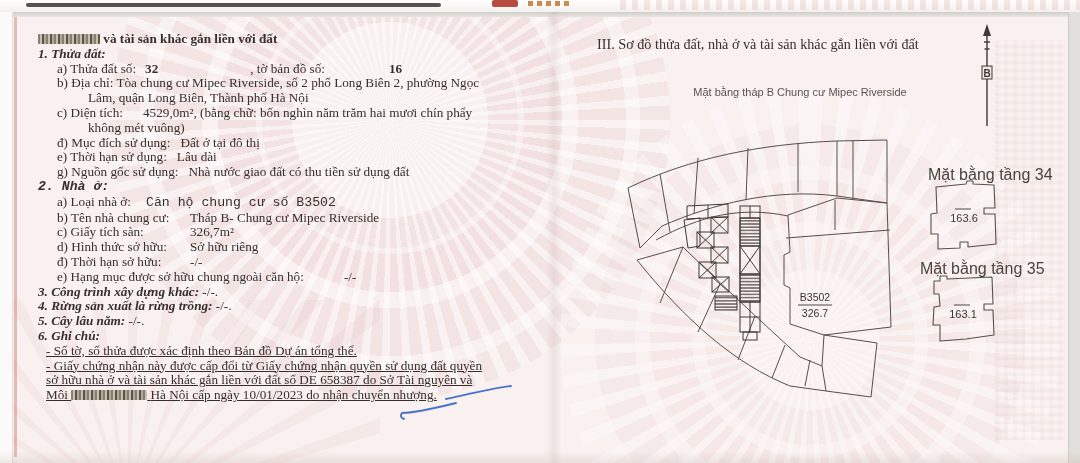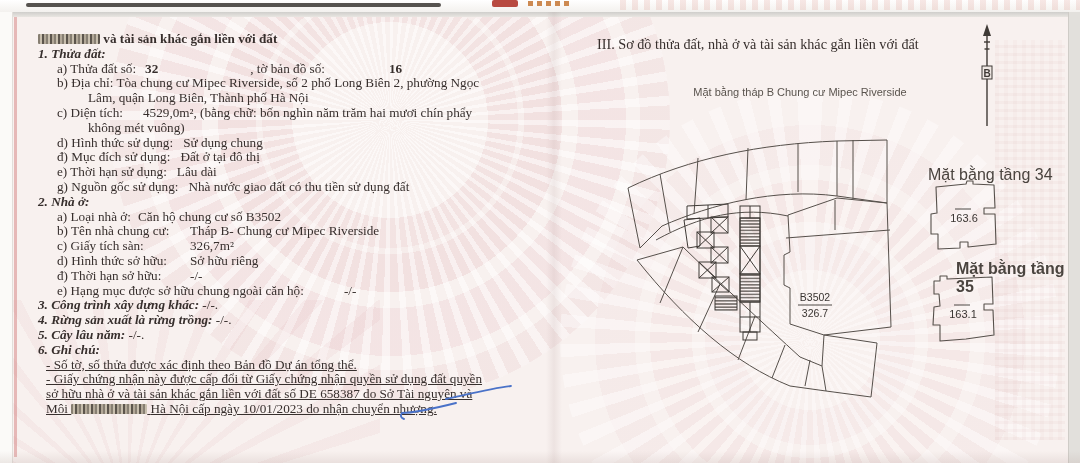--- a/index.html
+++ b/index.html
@@ -40,38 +40,38 @@
                  repeating-linear-gradient(90deg, rgba(205,150,150,.10) 0 4px, rgba(205,150,150,0) 4px 9px);}
   
   .leftcol{position:absolute;left:38px;top:32px;width:452px;font-size:13.2px;line-height:14.8px;}
   .leftcol p{margin:0;}
   .hdr{font-weight:bold;}
   .sec{font-weight:bold;font-style:italic;margin-left:2px;}
   .item{padding-left:19px;}
   .hang{padding-left:50px;text-indent:-31px;}
   .lw86{display:inline-block;width:86px;text-indent:0;}
   .lw133{display:inline-block;width:133px;}
-  .ml9{margin-left:9px;} .ml12{margin-left:7px;} .ml10{margin-left:10px;}
+  .ml9{margin-left:9px;} .ml12{margin-left:15px;font-family:Liberation Mono, monospace;} .ml10{margin-left:10px;}
   .ml92{margin-left:92px;} .ml64{margin-left:64px;text-align:right;} .ml40{margin-left:40px;}
-  .mt6{margin-top:6px;} .mt2{margin-top:2px;} .mt4{margin-top:4px;}
+  .mt6{margin-top:6px;font-family:Liberation Mono, monospace;} .mt2{margin-top:2px;} .mt4{margin-top:4px;}
   .sec3{font-weight:bold;font-style:italic;margin-left:2px;}
   .sec3 .val{font-weight:normal;font-style:normal;}
   .note{padding-left:8px;text-decoration:underline;}
   .redact{display:inline-block;height:10px;border-radius:1px;vertical-align:-1px;filter:blur(.5px);
           background:repeating-linear-gradient(90deg,#877f72 0 2px,#c8bfae 2px 4px,#5c554c 4px 6px,#b3a violet998 6px 8px);
           background:repeating-linear-gradient(90deg,#877f72 0 2px,#c8bfae 2px 4px,#5c554c 4px 6px,#b2a898 6px 8px);}
   .w62{width:62px;} .w76{width:76px;}
   
   .rheading{position:absolute;left:597px;top:36px;width:470px;font-weight:normal;font-size:14.2px;}
   .sans{font-family:"Liberation Sans", sans-serif;}
   .subtitle{position:absolute;left:620px;top:84px;width:360px;text-align:center;color:#5a544e;font-size:11px;line-height:17px;}
   .plansvg{position:absolute;left:600px;top:120px;}
   .northarrow{position:absolute;left:973px;top:22px;}
   .sideplanlabel{position:absolute;color:#4a443f;font-size:16px;}
-  .lbl34{left:928px;top:166px;} .lbl35{left:956px;top:260px;font-weight:bold;}
+  .lbl34{left:928px;top:166px;} .lbl35{left:920px;top:260px;}
   .sp34{position:absolute;left:926px;top:180px;} .sp35{position:absolute;left:926px;top:274px;}
   .penA{position:absolute;left:443px;top:384px;} .penB{position:absolute;left:396px;top:400px;}
   svg{display:block;}
 </style>
 </head>
 <body>
 
 <div class="page">
 
   <div class="g1"></div>
@@ -92,21 +92,20 @@
   <div class="foldshadow"></div>
   <div class="bottomshade"></div>
 
   <div class="leftcol">
     <p class="hdr"><span class="redact w62"></span> <b>và tài sản khác gắn liền với đất</b></p>
 
     <p class="sec">1. Thửa đất:</p>
     <p class="item"><span>a) Thửa đất số:</span><b class="ml9">32</b><span class="ml92">, tờ bản đồ số:</span><b class="ml64">16</b></p>
     <p class="item hang"><span>b) Địa chỉ:</span> <span>Tòa chung cư Mipec Riverside, số 2 phố Long Biên 2, phường Ngọc Lâm, quận Long Biên, Thành phố Hà Nội</span></p>
     <p class="item hang"><span class="lw86">c) Diện tích:</span><span>4529,0m², (bằng chữ: bốn nghìn năm trăm hai mươi chín phẩy không mét vuông)</span></p>
-    <p class="item"><span>d) Hình thức sử dụng:</span><span class="ml10">Sử dụng chung</span></p>
     <p class="item"><span>đ) Mục đích sử dụng:</span><span class="ml10">Đất ở tại đô thị</span></p>
     <p class="item"><span>e) Thời hạn sử dụng:</span><span class="ml10">Lâu dài</span></p>
     <p class="item"><span>g) Nguồn gốc sử dụng:</span><span class="ml10">Nhà nước giao đất có thu tiền sử dụng đất</span></p>
 
     <p class="sec mt6">2. Nhà ở:</p>
     <p class="item"><span>a) Loại nhà ở:</span><span class="ml12">Căn hộ chung cư số B3502</span></p>
     <p class="item"><span class="lw133">b) Tên nhà chung cư:</span><span>Tháp B- Chung cư Mipec Riverside</span></p>
     <p class="item"><span class="lw133">c) Giấy tích sàn:</span><span>326,7m²</span></p>
     <p class="item"><span class="lw133">d) Hình thức sở hữu:</span><span>Sở hữu riêng</span></p>
     <p class="item"><span class="lw133">đ) Thời hạn sở hữu:</span><span>-/-</span></p>

